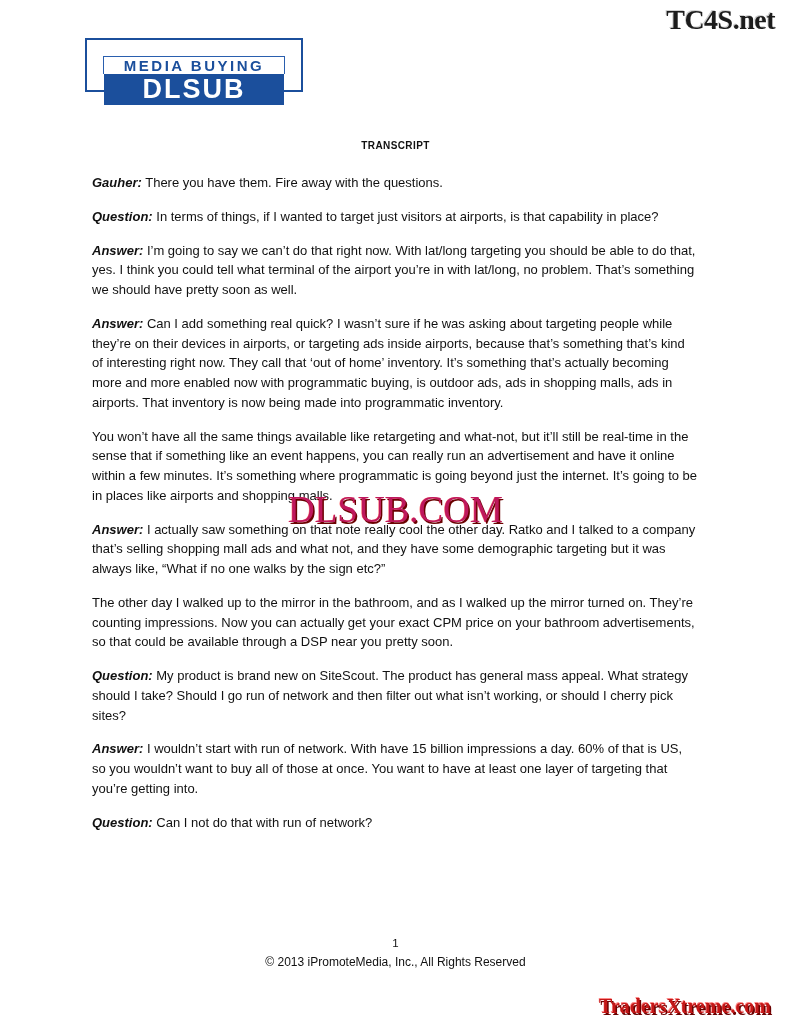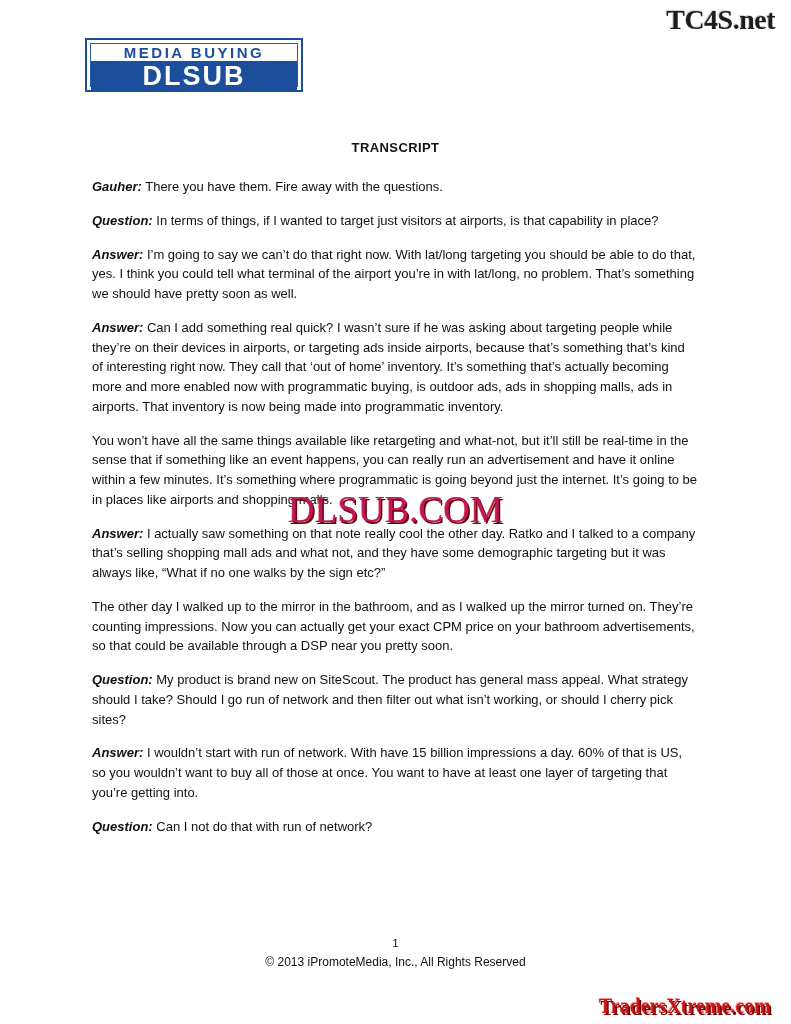--- a/index.html
+++ b/index.html
@@ -44,21 +44,21 @@
   }
 
   .logo {
     position: absolute;
     left: 85px;
     top: 38px;
     width: 218px;
     height: 54px;
     border: 2px solid #1b4f9c;
     background: #ffffff;
-    padding: 3px;
+    padding: 16px;
     box-sizing: border-box;
   }
   .logo-inner {
     width: 100%;
     height: 100%;
     border: 1px solid #2a5fae;
     box-sizing: border-box;
     display: flex;
     flex-direction: column;
   }
@@ -90,21 +90,21 @@
   
   .doc {
     position: absolute;
     left: 92px;
     right: 92px;
     top: 140px;
   }
   .doc-title {
     text-align: center;
     font-weight: bold;
-    font-size: 13px;
+    font-size: 10px;
     color: #111;
     letter-spacing: 0.4px;
     margin-bottom: 22px;
   }
   p.para {
     font-size: 13px;
     line-height: 1.52;
     color: #111;
     margin: 0 0 14px 0;
     text-align: left;

